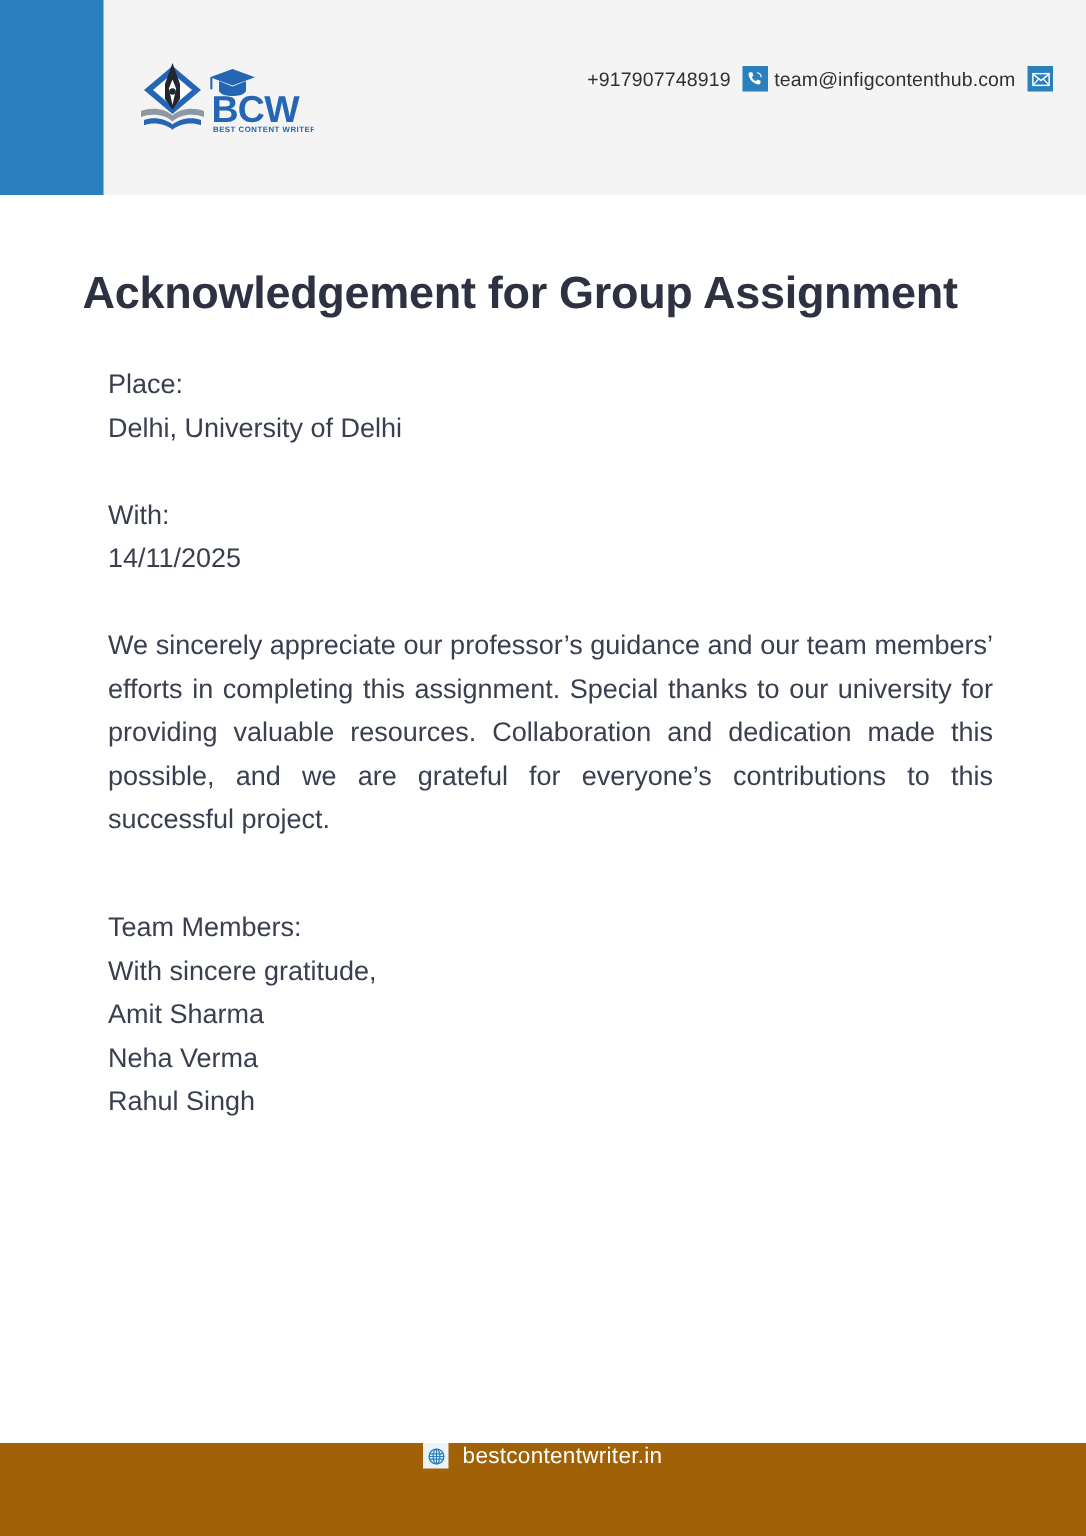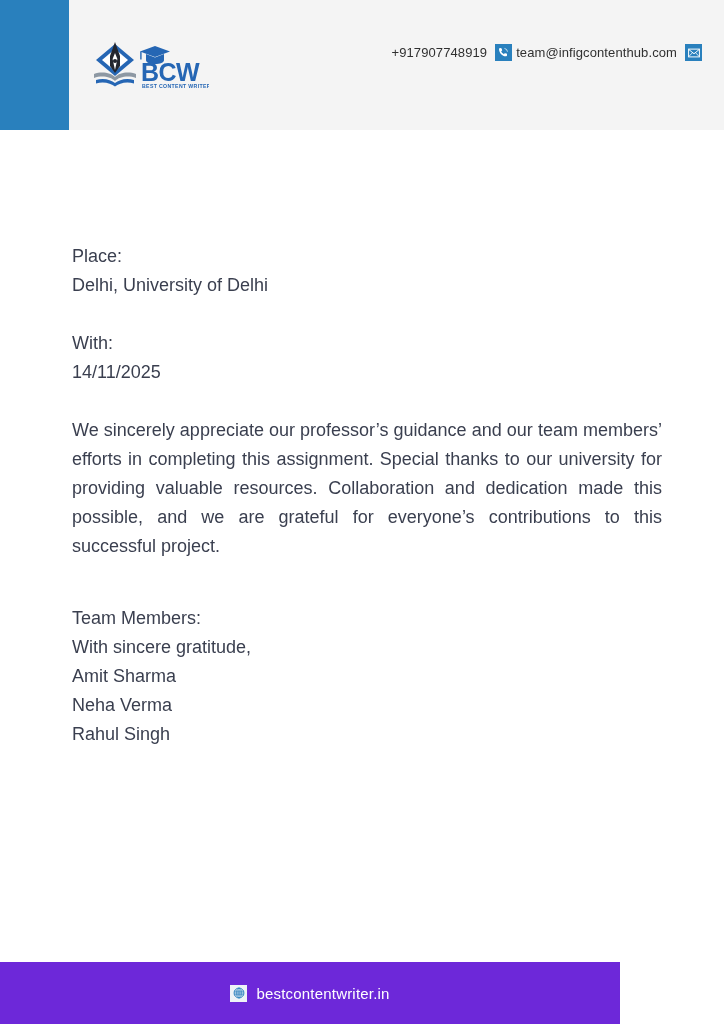--- a/index.html
+++ b/index.html
@@ -132,25 +132,24 @@
     text-justify: inter-word;
   }
   .para:last-child { margin-bottom: 0; }
   .sig .line { white-space: pre; }
 
   
   .footer {
     position: absolute;
     left: 0;
     bottom: 0;
-    width: 620px;
+    width: 724px;
     height: 62px;
-    background: #6d28d9;
-    display: flex;
-    align-items: center;
+    background: #a16207;
+    display: flex;
     justify-content: center;
     gap: 9px;
   }
   .footer-icon {
     width: 17px;
     height: 17px;
     background: #eef3f7;
     display: flex;
     align-items: center;
     justify-content: center;
@@ -218,20 +217,21 @@
           <svg width="12" height="10" viewBox="0 0 16 12">
             <rect x="0.8" y="0.8" width="14.4" height="10.4" fill="none" stroke="#ffffff" stroke-width="1.3"></rect>
             <path d="M1.2 1.4 L8 7 L14.8 1.4" fill="none" stroke="#ffffff" stroke-width="1.3"></path>
             <path d="M1.2 10.6 L5.8 5.8 M14.8 10.6 L10.2 5.8" fill="none" stroke="#ffffff" stroke-width="1.1"></path>
           </svg>
         </span>
       </div>
     </div>
   </div>
 
+  <h1 class="title">Acknowledgement for Group Assignment</h1>
 
   <div class="body-area">
 
     <div class="block">
       <div class="line">Place:</div>
       <div class="line">Delhi, University of Delhi</div>
     </div>
 
     <div class="block">
       <div class="line">With:</div>

